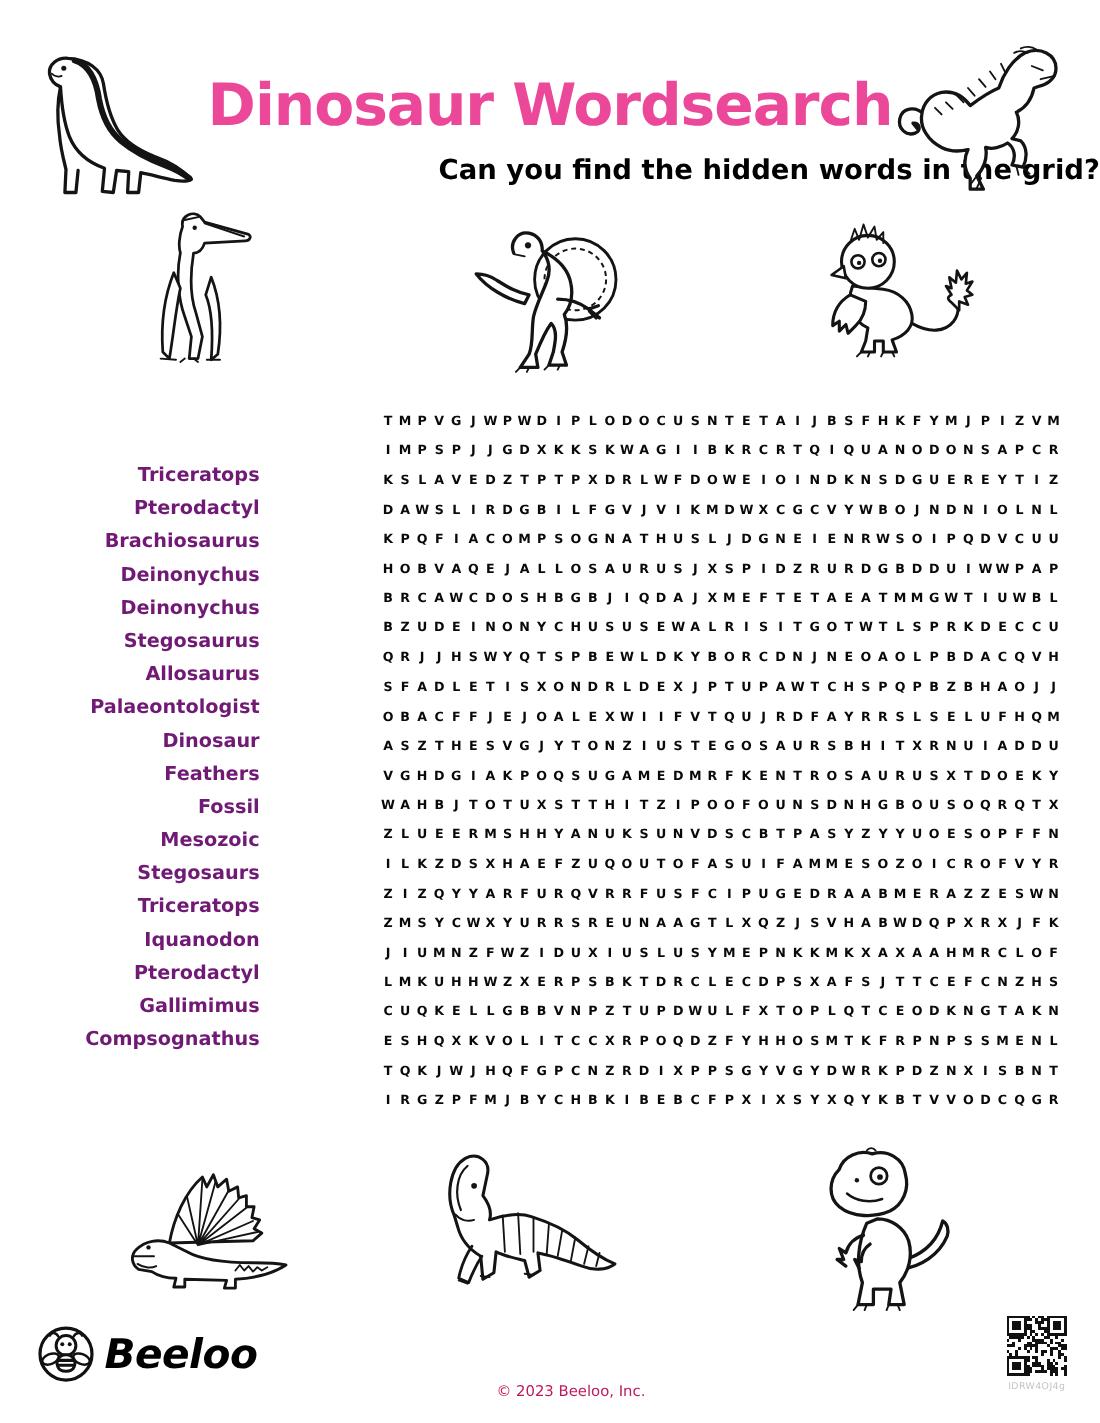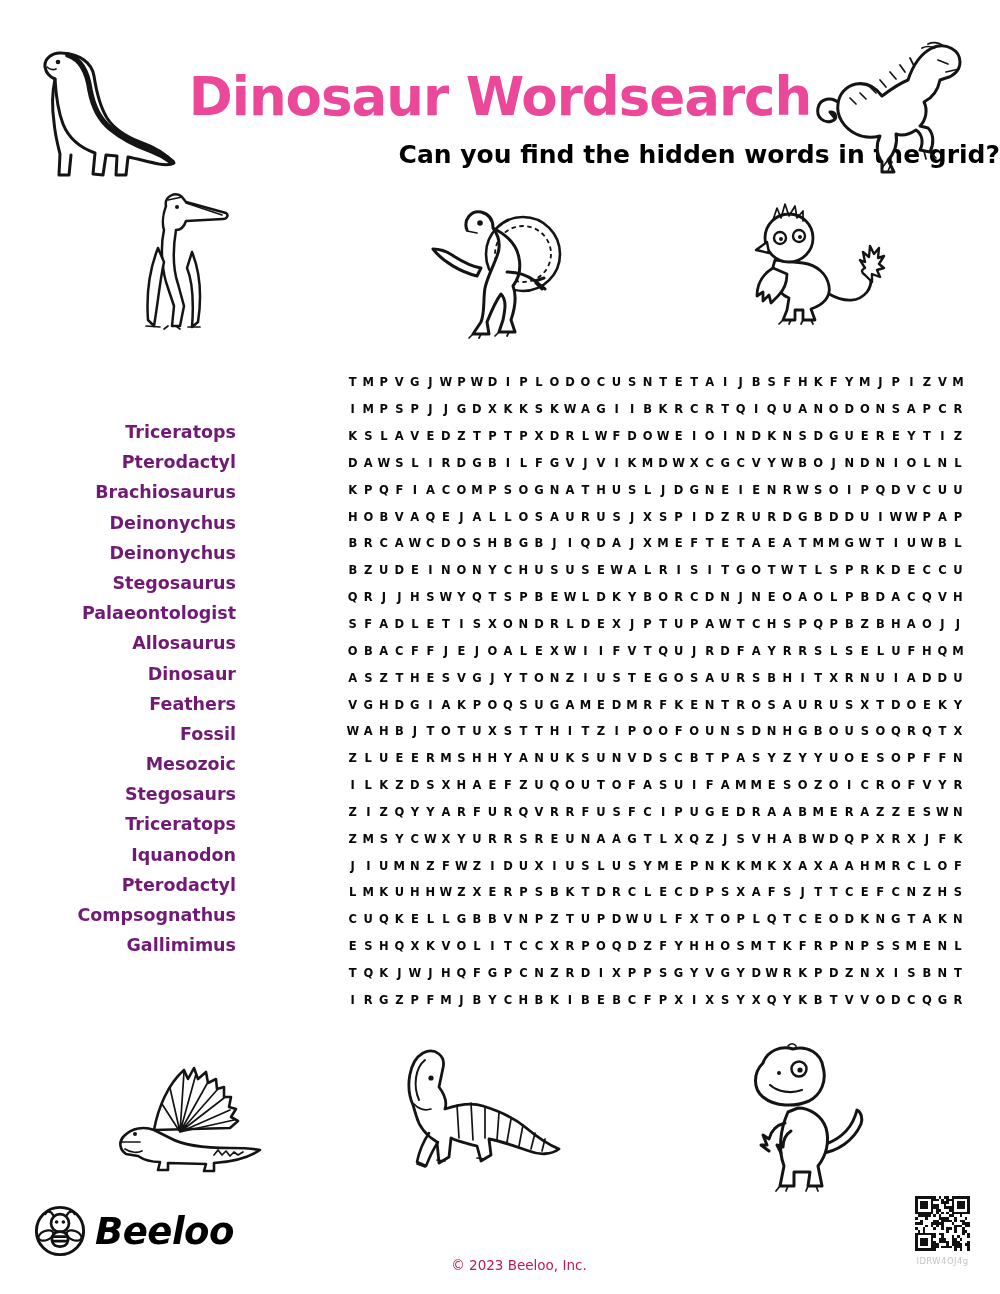--- a/index.html
+++ b/index.html
@@ -104,32 +104,32 @@
     </svg>
   </div>
 
   <div class="word-list">
       <div class="word">Triceratops</div>
       <div class="word">Pterodactyl</div>
       <div class="word">Brachiosaurus</div>
       <div class="word">Deinonychus</div>
       <div class="word">Deinonychus</div>
       <div class="word">Stegosaurus</div>
+      <div class="word">Allosaurus</div>
       <div class="word">Palaeontologist</div>
-      <div class="word">Allosaurus</div>
       <div class="word">Dinosaur</div>
       <div class="word">Feathers</div>
       <div class="word">Fossil</div>
       <div class="word">Mesozoic</div>
       <div class="word">Stegosaurs</div>
       <div class="word">Triceratops</div>
       <div class="word">Iquanodon</div>
       <div class="word">Pterodactyl</div>
+      <div class="word">Gallimimus</div>
       <div class="word">Compsognathus</div>
-      <div class="word">Gallimimus</div>
     </div>
 
   <div class="grid">
       <div class="grid-row">
         <span class="cell">T</span>
         <span class="cell">M</span>
         <span class="cell">P</span>
         <span class="cell">V</span>
         <span class="cell">G</span>
         <span class="cell">J</span>

